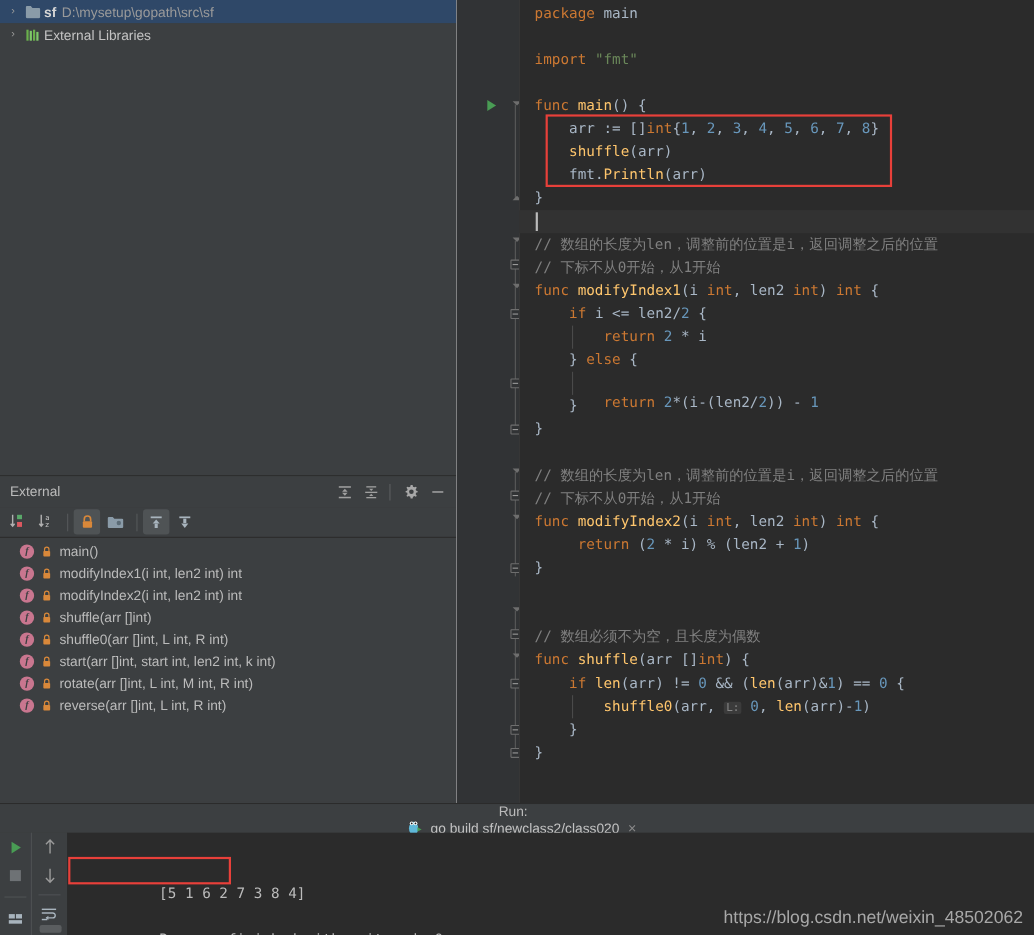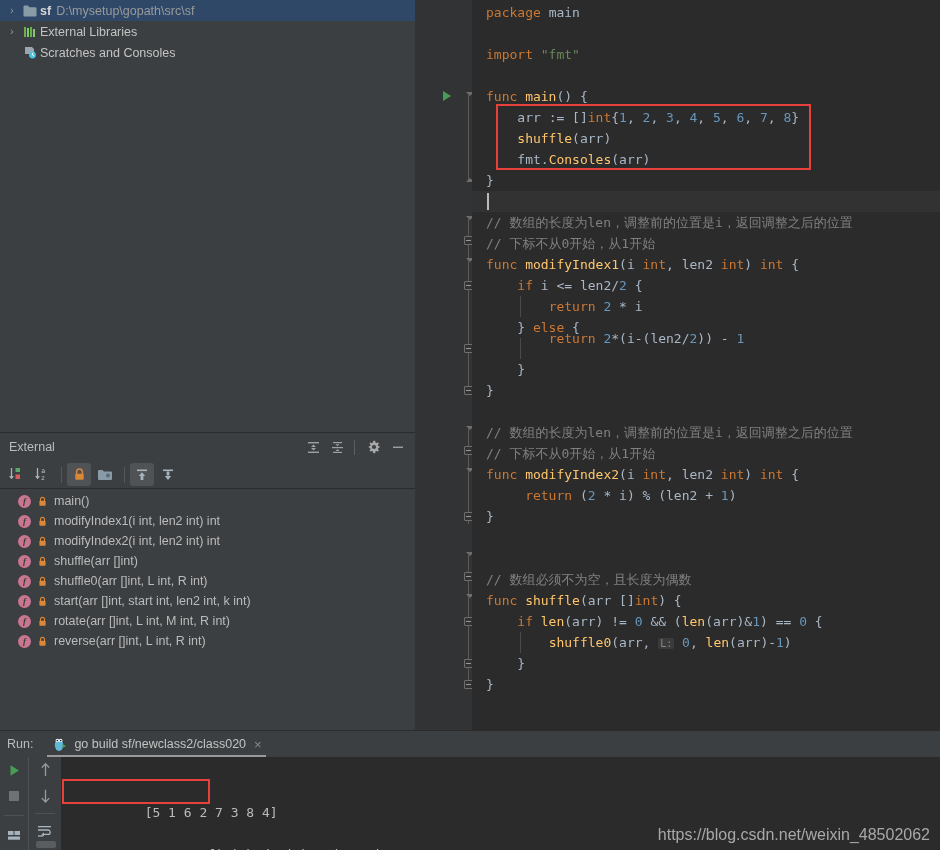--- a/index.html
+++ b/index.html
@@ -287,20 +287,21 @@
     background: #3c3f41;
     border-top: 1px solid #2b2b2b;
   }
   #run-header {
     position: relative;
     height: 26px;
     display: flex;
     align-items: center;
     padding-left: 7px;
     background: #3c3f41;
+    flex-direction: column;
   }
   #run-label {
     font-size: 12.5px;
     color: #bbbbbb;
     margin-right: 14px;
   }
   #run-tab {
     position: relative;
     display: flex;
     align-items: center;
@@ -424,31 +425,20 @@
           <svg width="14" height="12" viewBox="0 0 14 12">
             <rect x="1" y="1" width="2" height="10" fill="#6ab04c"></rect>
             <rect x="4" y="2" width="2" height="9" fill="#7fc96a"></rect>
             <rect x="7" y="1" width="2" height="10" fill="#6ab04c"></rect>
             <rect x="10" y="3" width="2" height="8" fill="#7fc96a"></rect>
           </svg>
         </span>
         <span class="lbl-normal">External Libraries</span>
       </div>
 
-      <div class="tree-row">
-        <span class="tw-indent"></span>
-        <span class="tw-icon">
-          <svg width="14" height="13" viewBox="0 0 14 13">
-            <path d="M2 1 H9 L11 3 V8 H2 Z" fill="#9aa7b0"></path>
-            <circle cx="9.5" cy="9" r="3.4" fill="#4fc3e0"></circle>
-            <path d="M9.5 7 V9 L11 9.9" stroke="#ffffff" stroke-width="1" fill="none"></path>
-          </svg>
-        </span>
-        <span class="lbl-normal">Scratches and Consoles</span>
-      </div>
 
     </div>
 
     <div id="structure-panel">
 
       <div id="structure-header">
         <span id="structure-title">External</span>
 
         <span class="hdr-btn">
           <svg width="15" height="15" viewBox="0 0 15 15">
@@ -689,30 +679,30 @@
       <div class="indent-guide" style="left:48px;top:338px;height:21px"></div>
       <div class="indent-guide" style="left:48px;top:632px;height:21px"></div>
 
       <div class="code-line" style="top:2px"><span class="kw">package</span> <span class="id">main</span></div>
       <div class="code-line" style="top:23px"></div>
       <div class="code-line" style="top:44px"><span class="kw">import</span> <span class="str">"fmt"</span></div>
       <div class="code-line" style="top:65px"></div>
       <div class="code-line" style="top:86px"><span class="kw">func</span> <span class="fn">main</span><span class="pn">() {</span></div>
       <div class="code-line" style="top:107px">    <span class="id">arr</span> <span class="pn">:=</span> <span class="pn">[]</span><span class="kw">int</span><span class="pn">{</span><span class="num">1</span><span class="pn">, </span><span class="num">2</span><span class="pn">, </span><span class="num">3</span><span class="pn">, </span><span class="num">4</span><span class="pn">, </span><span class="num">5</span><span class="pn">, </span><span class="num">6</span><span class="pn">, </span><span class="num">7</span><span class="pn">, </span><span class="num">8</span><span class="pn">}</span></div>
       <div class="code-line" style="top:128px">    <span class="fn">shuffle</span><span class="pn">(</span><span class="id">arr</span><span class="pn">)</span></div>
-      <div class="code-line" style="top:149px">    <span class="id">fmt</span><span class="pn">.</span><span class="fn">Consoles</span><span class="pn">(</span><span class="id">arr</span><span class="pn">)</span></div>
+      <div class="code-line" style="top:149px">    <span class="id">fmt</span><span class="pn">.</span><span class="fn">Println</span><span class="pn">(</span><span class="id">arr</span><span class="pn">)</span></div>
       <div class="code-line" style="top:170px"><span class="pn">}</span></div>
       <div class="code-line current" style="top:191px"></div>
       <div class="code-line" style="top:212px"><span class="cm">// 数组的长度为len，调整前的位置是i，返回调整之后的位置</span></div>
       <div class="code-line" style="top:233px"><span class="cm">// 下标不从0开始，从1开始</span></div>
       <div class="code-line" style="top:254px"><span class="kw">func</span> <span class="fn">modifyIndex1</span><span class="pn">(</span><span class="id">i</span> <span class="kw">int</span><span class="pn">, </span><span class="id">len2</span> <span class="kw">int</span><span class="pn">) </span><span class="kw">int</span> <span class="pn">{</span></div>
       <div class="code-line" style="top:275px">    <span class="kw">if</span> <span class="id">i</span> <span class="pn">&lt;=</span> <span class="id">len2</span><span class="pn">/</span><span class="num">2</span> <span class="pn">{</span></div>
       <div class="code-line" style="top:296px">        <span class="kw">return</span> <span class="num">2</span> <span class="pn">*</span> <span class="id">i</span></div>
       <div class="code-line" style="top:317px">    <span class="pn">} </span><span class="kw">else</span> <span class="pn">{</span></div>
-      <div class="code-line" style="top:328px">        <span class="kw">return</span> <span class="num">2</span><span class="pn">*(</span><span class="id">i</span><span class="pn">-(</span><span class="id">len2</span><span class="pn">/</span><span class="num">2</span><span class="pn">)) - </span><span class="num">1</span></div>
+      <div class="code-line" style="top:356px">        <span class="kw">return</span> <span class="num">2</span><span class="pn">*(</span><span class="id">i</span><span class="pn">-(</span><span class="id">len2</span><span class="pn">/</span><span class="num">2</span><span class="pn">)) - </span><span class="num">1</span></div>
       <div class="code-line" style="top:359px">    <span class="pn">}</span></div>
       <div class="code-line" style="top:380px"><span class="pn">}</span></div>
       <div class="code-line" style="top:401px"></div>
       <div class="code-line" style="top:422px"><span class="cm">// 数组的长度为len，调整前的位置是i，返回调整之后的位置</span></div>
       <div class="code-line" style="top:443px"><span class="cm">// 下标不从0开始，从1开始</span></div>
       <div class="code-line" style="top:464px"><span class="kw">func</span> <span class="fn">modifyIndex2</span><span class="pn">(</span><span class="id">i</span> <span class="kw">int</span><span class="pn">, </span><span class="id">len2</span> <span class="kw">int</span><span class="pn">) </span><span class="kw">int</span> <span class="pn">{</span></div>
       <div class="code-line" style="top:485px">     <span class="kw">return</span> <span class="pn">(</span><span class="num">2</span> <span class="pn">*</span> <span class="id">i</span><span class="pn">) % (</span><span class="id">len2</span> <span class="pn">+ </span><span class="num">1</span><span class="pn">)</span></div>
       <div class="code-line" style="top:506px"><span class="pn">}</span></div>
       <div class="code-line" style="top:527px"></div>
       <div class="code-line" style="top:569px"><span class="cm">// 数组必须不为空，且长度为偶数</span></div>

